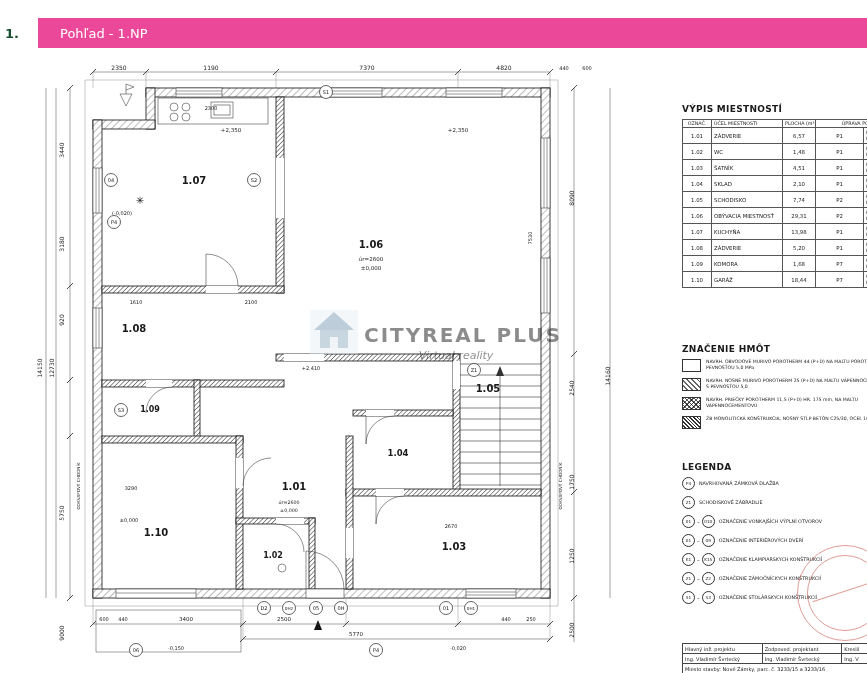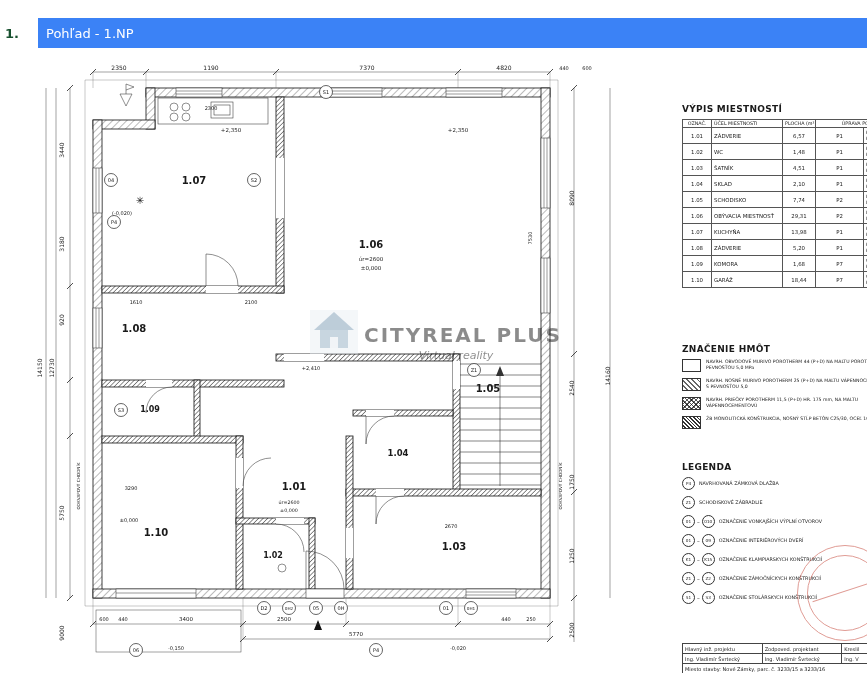--- a/index.html
+++ b/index.html
@@ -3,22 +3,22 @@
 <meta charset="utf-8">
 <style>
   html,body{margin:0;padding:0;background:#fff;}
   body{width:867px;height:673px;font-family:"DejaVu Sans",sans-serif;color:#1a1a1a;}
   .page{position:relative;width:867px;height:673px;overflow:hidden;background:#fff;}
 
   
   .header{position:absolute;top:18px;left:0;width:867px;height:30px;display:flex;}
   .header-num{width:38px;background:#fff;color:#17502e;font-weight:bold;font-size:13px;
               display:flex;align-items:center;padding-left:5px;box-sizing:border-box;}
-  .header-bar{flex:1;background:#3b82f6;color:#fff;display:flex;align-items:center;
-              padding-left:8px;font-size:13px;}
+  .header-bar{flex:1;background:#ec4899;color:#fff;display:flex;align-items:center;
+              padding-left:22px;font-size:13px;}
 
   
   svg.plan{position:absolute;left:26px;top:58px;}
   svg.plan text{fill:#1a1a1a;font-family:"DejaVu Sans",sans-serif;}
   .wall{stroke:#111;stroke-width:.8;}
   .thin{stroke:#444;stroke-width:.5;fill:none;}
   .tick{stroke:#222;stroke-width:.8;fill:none;}
   .ext{stroke:#666;stroke-width:.35;fill:none;}
   .fix{stroke:#333;stroke-width:.55;fill:none;}
   .door{stroke:#444;stroke-width:.6;fill:none;}

